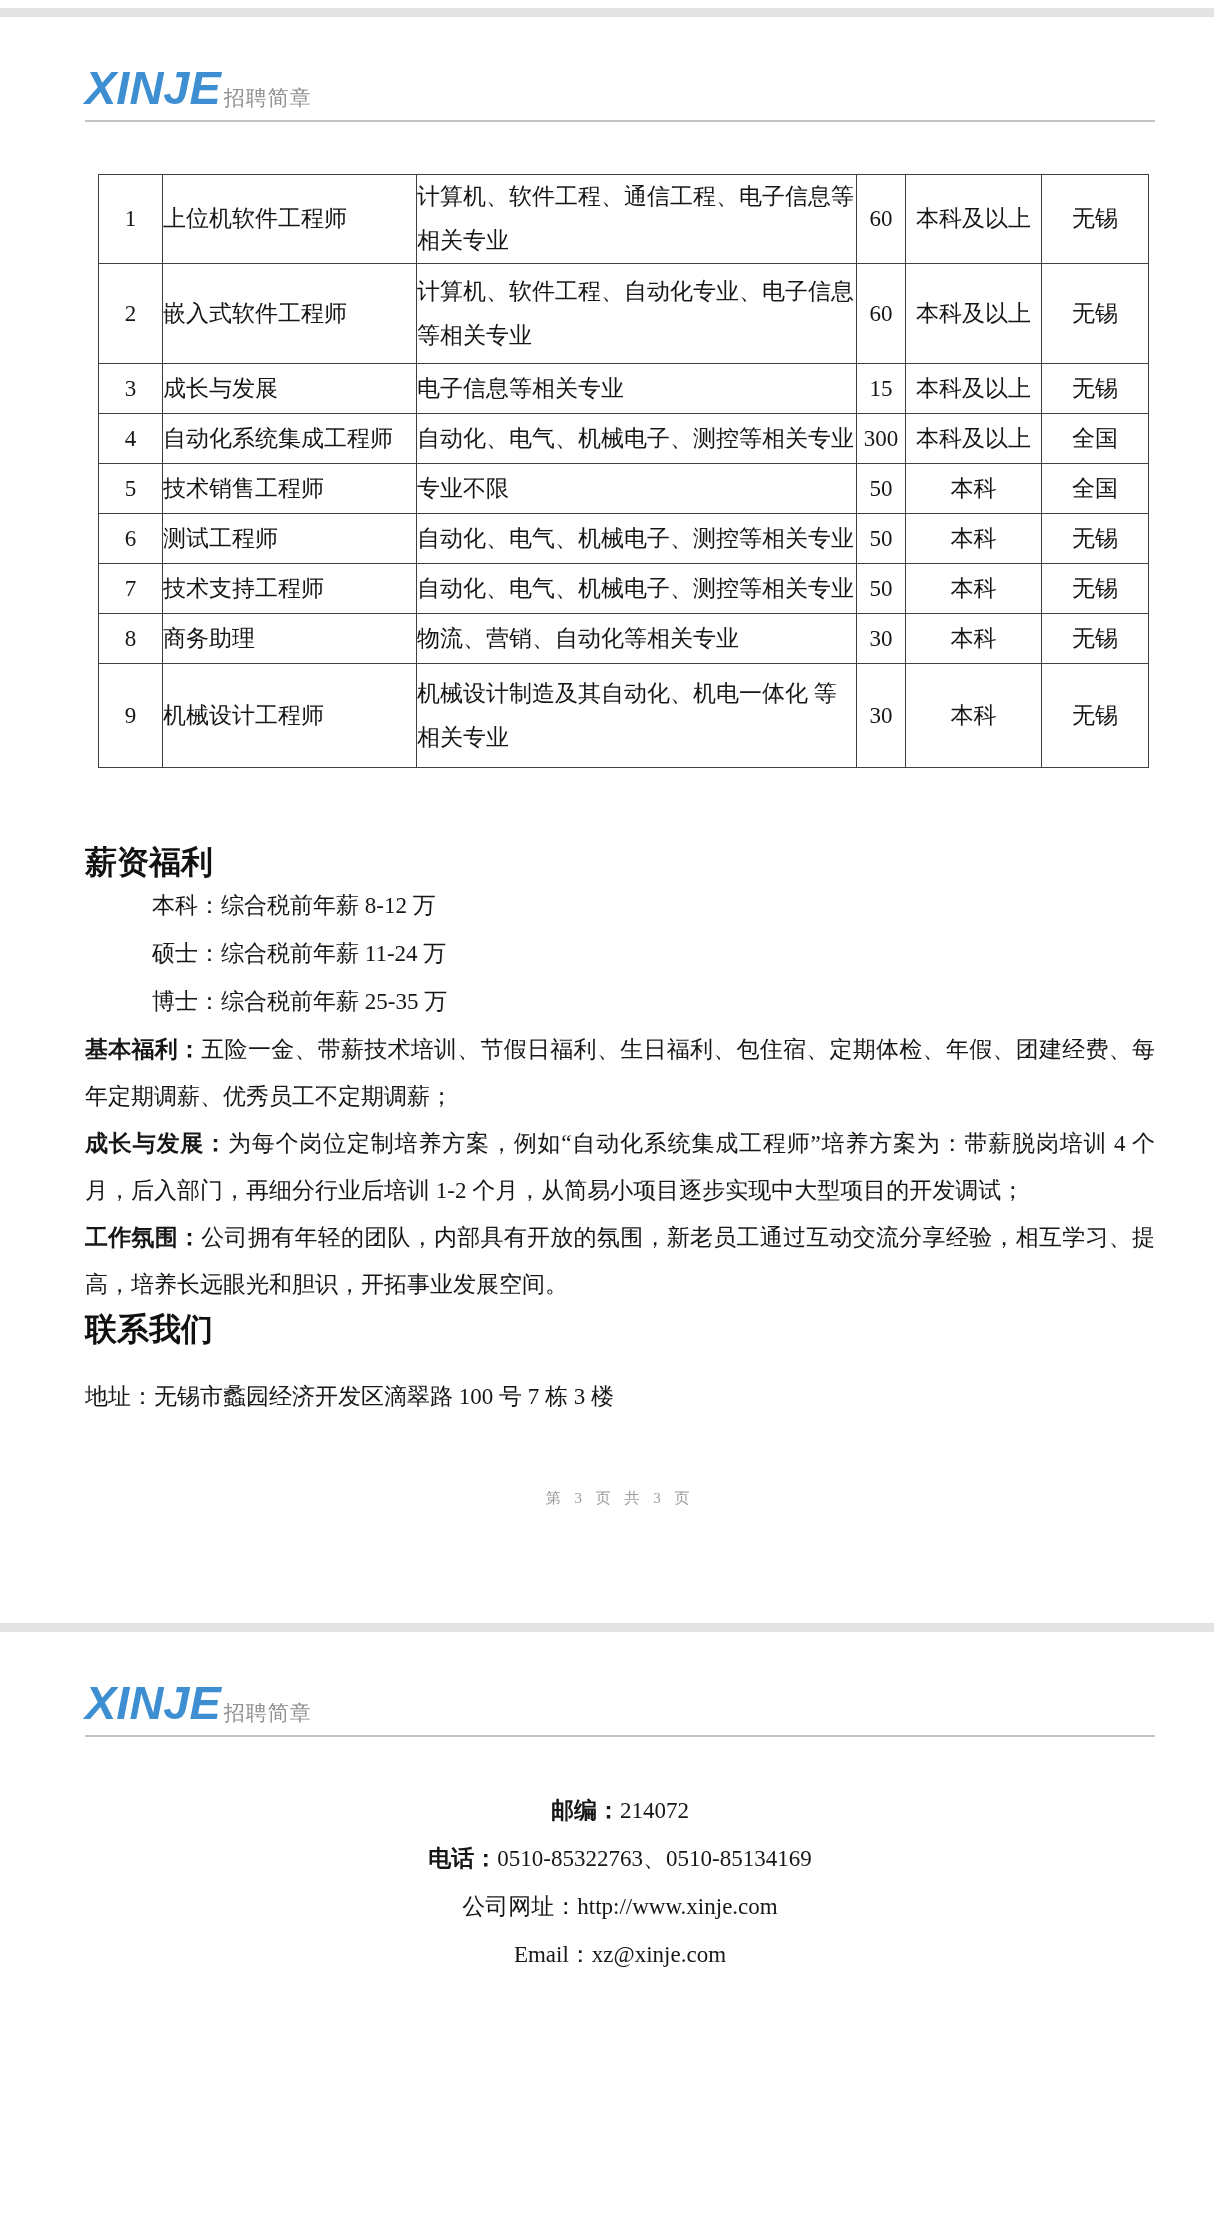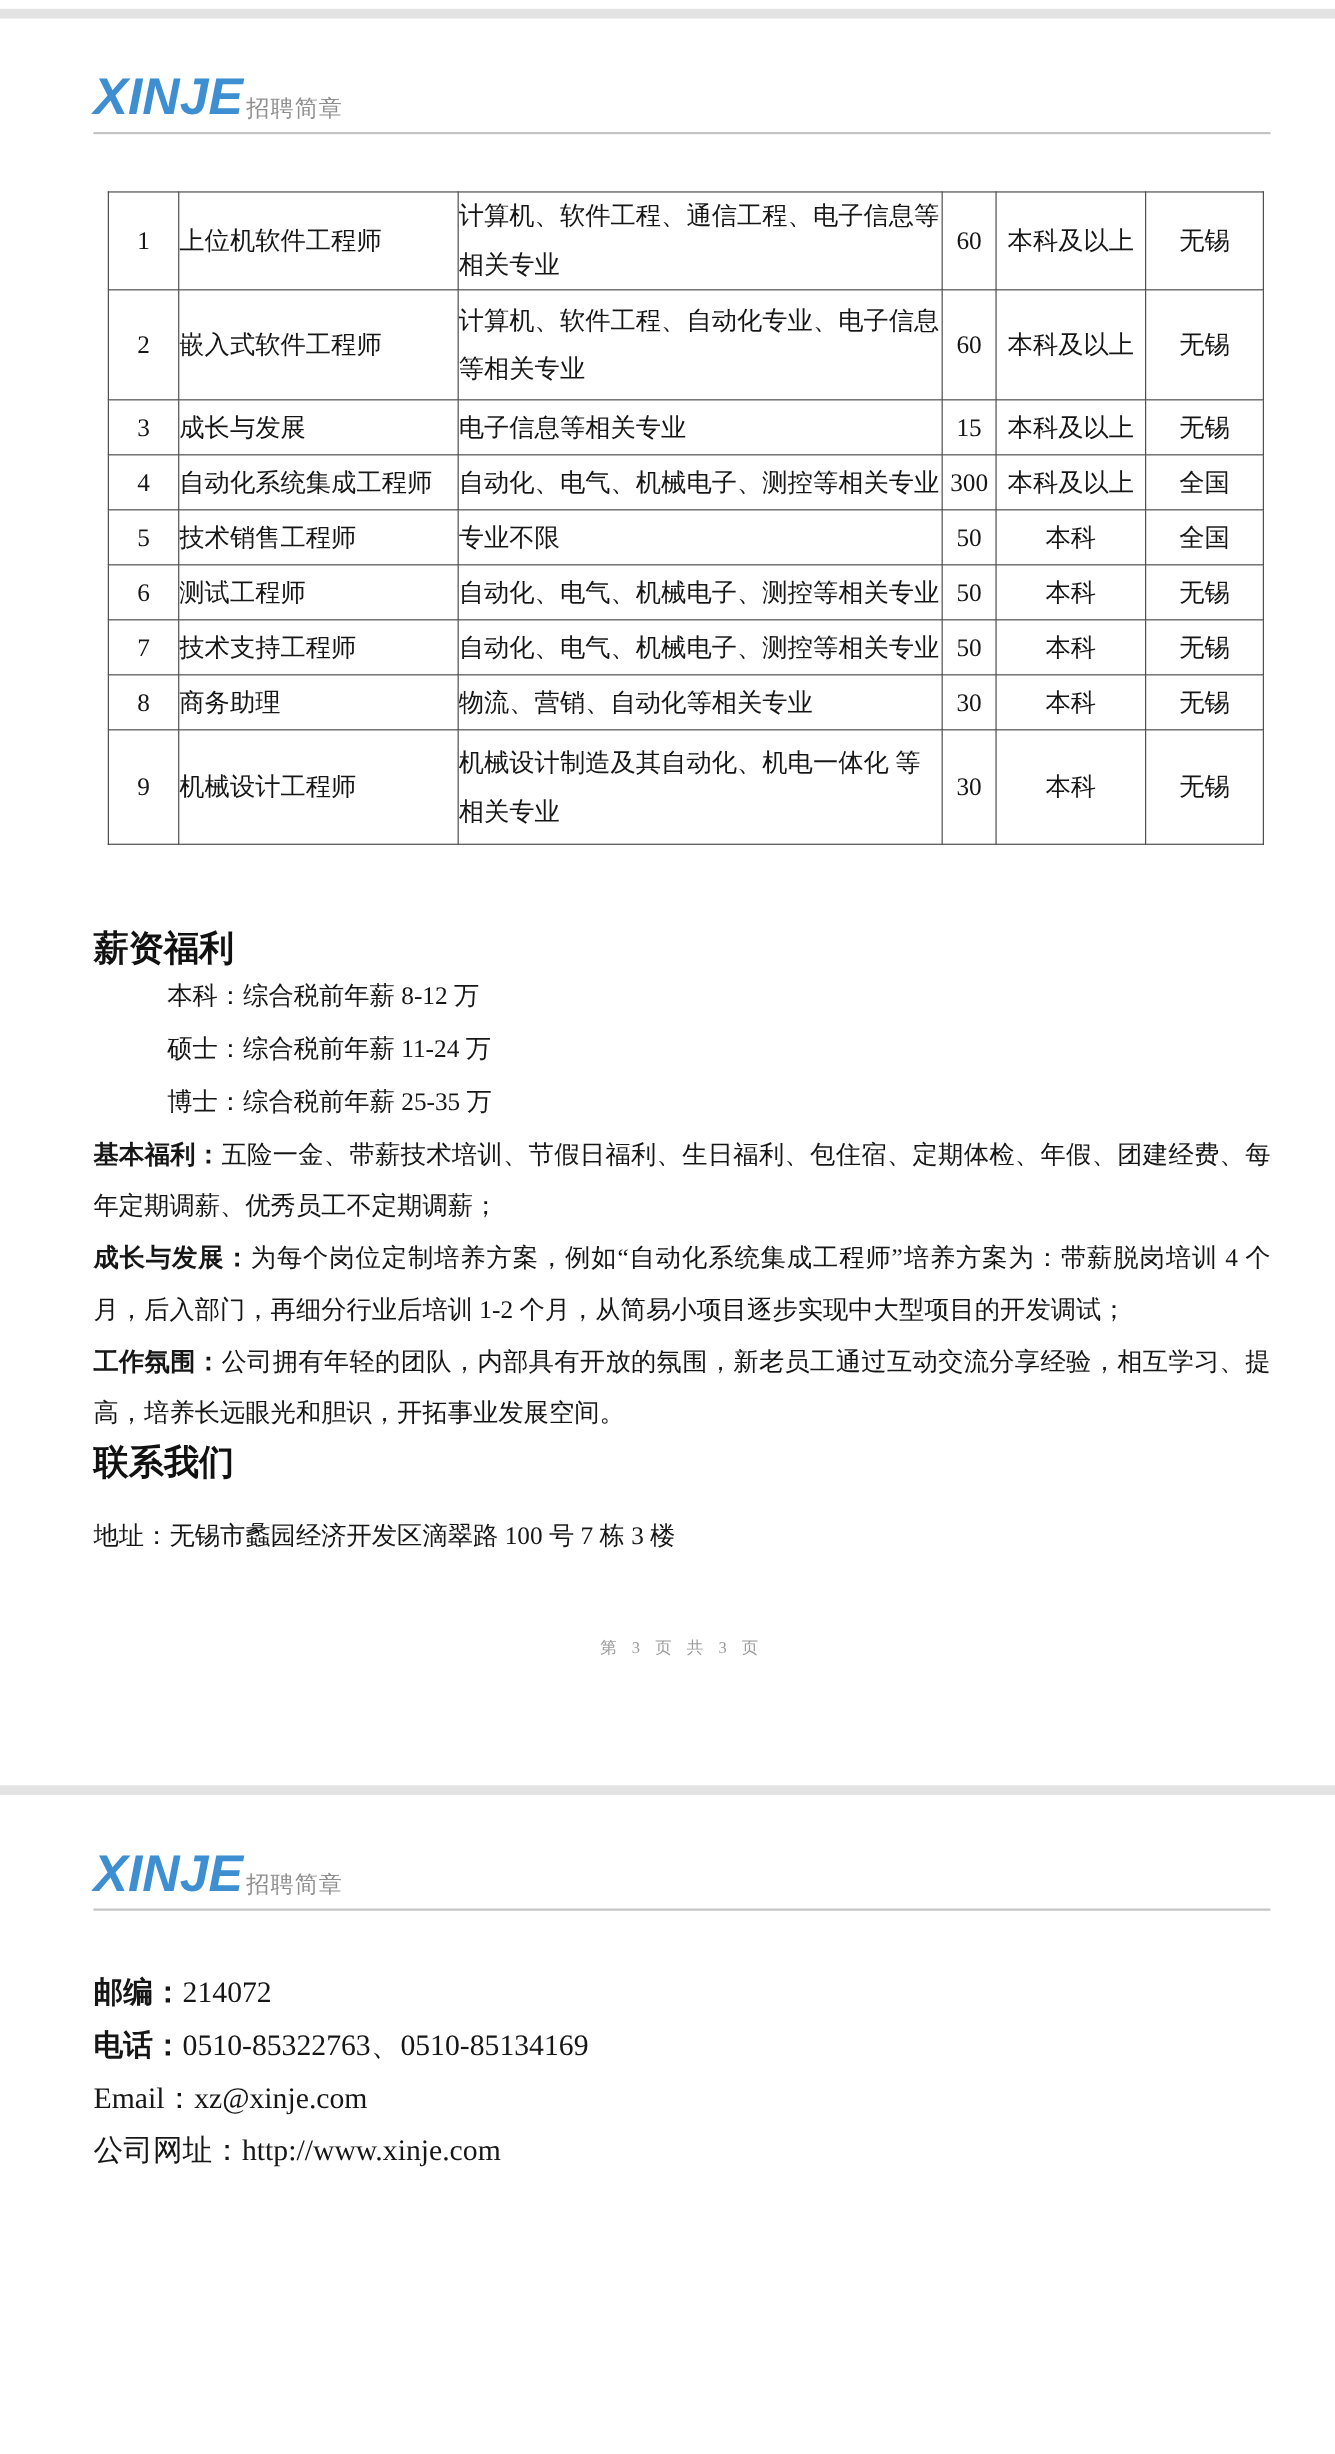--- a/index.html
+++ b/index.html
@@ -53,21 +53,21 @@
   .line{font-size:23px;line-height:48px;height:48px;margin:0;white-space:nowrap;}
   .first-line{margin-top:24px;}
   .indent{padding-left:67px;}
   .para{font-size:23px;line-height:47px;margin:0;text-align:justify;}
   b.lbl{font-weight:bold;}
   .pagenum{
     text-align:center;margin-top:68px;color:#9b9b9b;font-size:15px;letter-spacing:5px;
   }
 
   
-  .p2line{font-size:27px;line-height:48px;height:48px;margin:0;white-space:nowrap;}
+  .p2line{font-size:23px;line-height:48px;height:48px;margin:0;white-space:nowrap;text-align:center;}
   .p2-first{margin-top:50px;}
   .lbl-bold{font-weight:bold;}
 </style>
 </head>
 <body>
 
 <div class="band top"></div>
 
 <section class="sheet sheet1">
 
@@ -182,15 +182,15 @@
 
 <section class="sheet sheet2">
   <header class="brand">
     <span class="logo">XINJE</span>
     <span class="logo-sub">招聘简章</span>
   </header>
   <div class="rule"></div>
 
   <p class="p2line p2-first"><span class="lbl-bold">邮编：</span><span>214072</span></p>
   <p class="p2line"><span class="lbl-bold">电话：</span><span>0510-85322763、0510-85134169</span></p>
+  <p class="p2line"><span>公司网址：</span><span>http://www.xinje.com</span></p>
   <p class="p2line"><span>Email：</span><span>xz@xinje.com</span></p>
-  <p class="p2line"><span>公司网址：</span><span>http://www.xinje.com</span></p>
 </section>
 
 </body></html>

